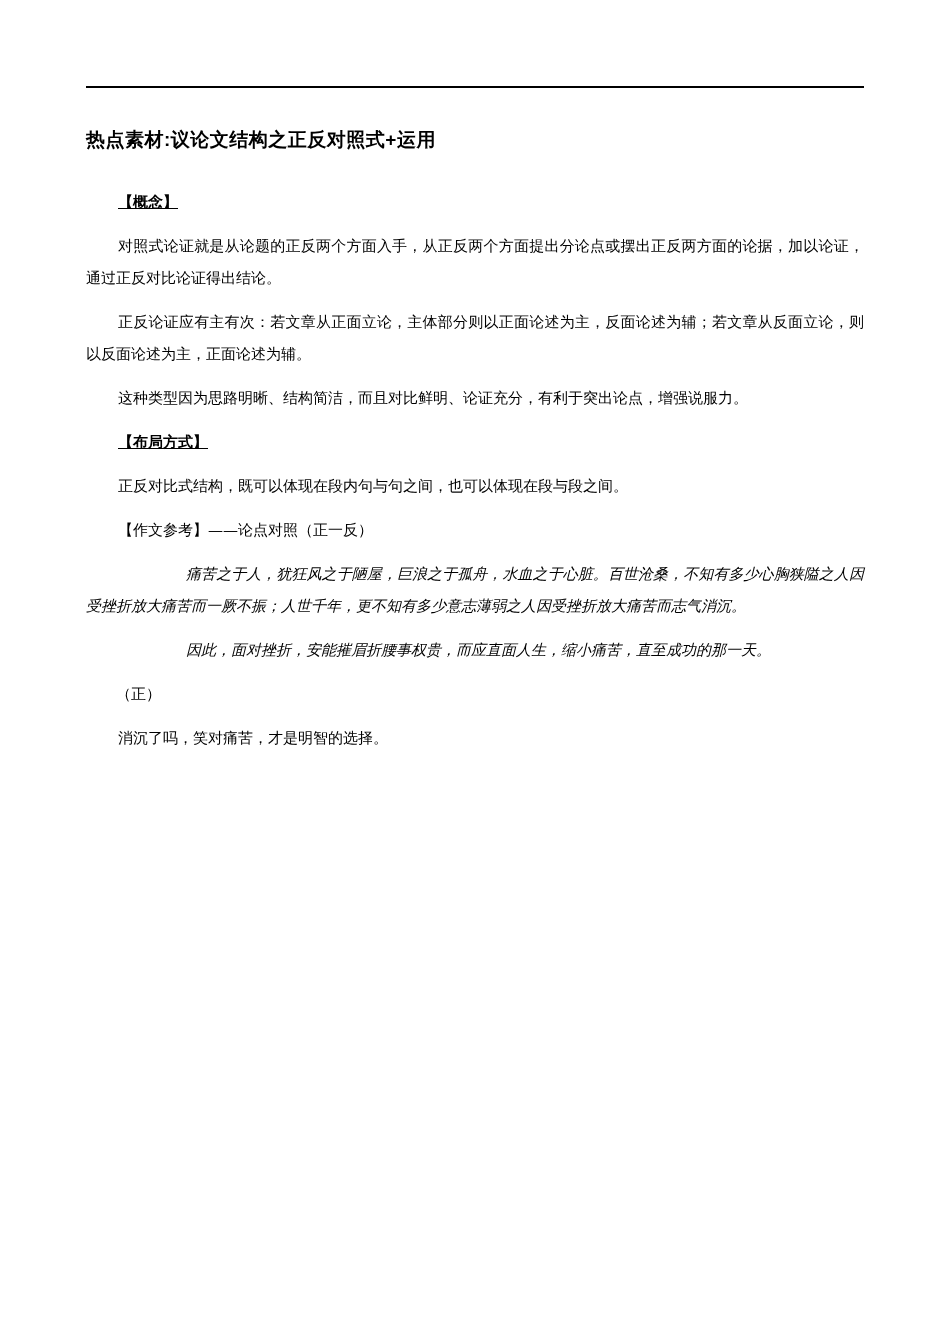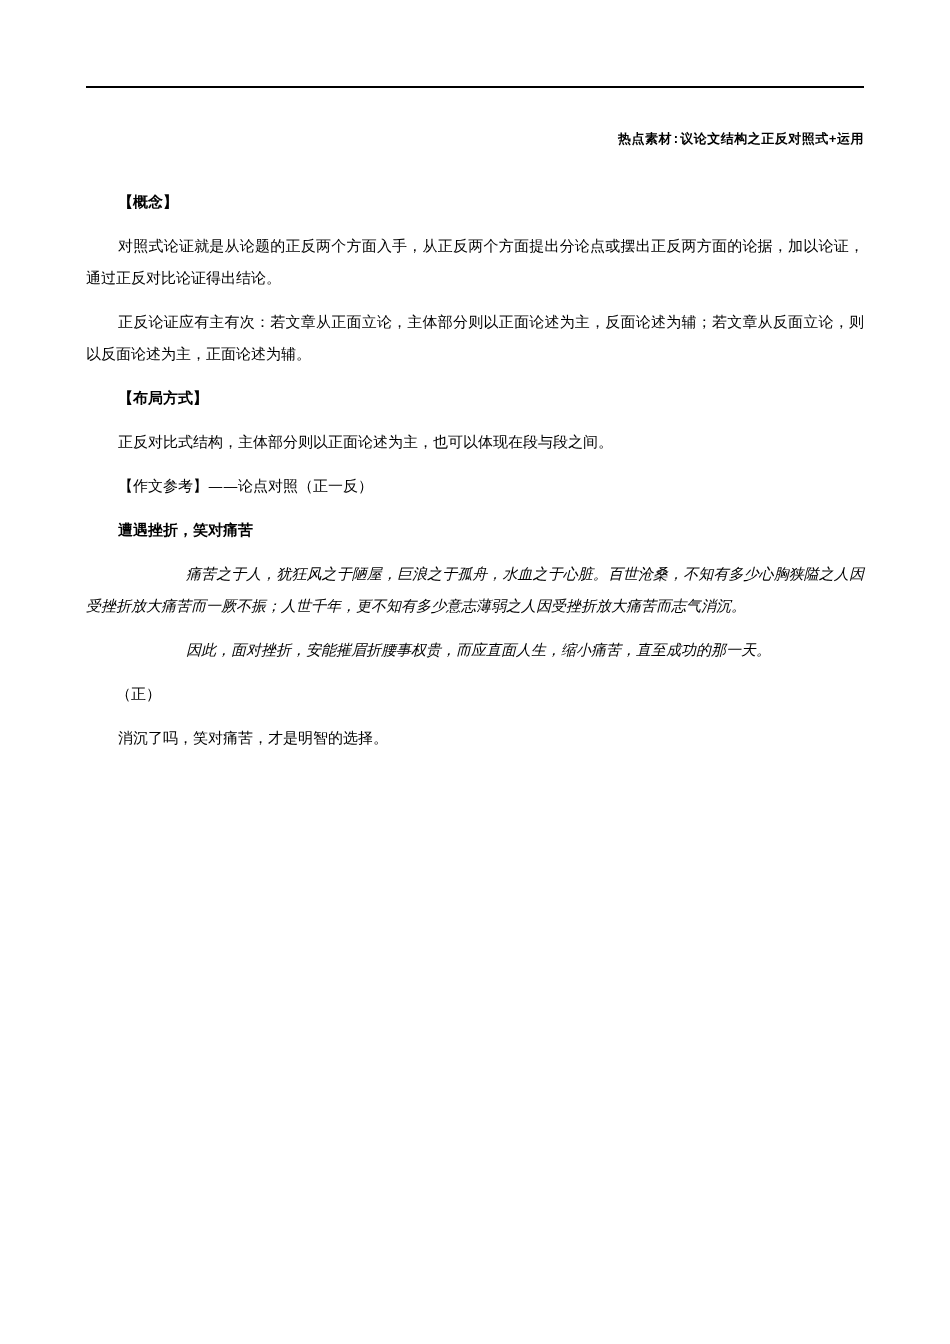--- a/index.html
+++ b/index.html
@@ -27,66 +27,67 @@
       top: 86px;
       width: 778px;
       height: 0;
       border-top: 2px solid #000000;
     }
     .title {
       position: absolute;
       left: 86px;
       top: 126px;
       width: 778px;
-      text-align: right;
-      font-family: Liberation Mono, monospace;
+      text-align: left;
+      font-family: Liberation Sans, sans-serif;
       font-weight: bold;
-      font-size: 13px;
+      font-size: 19px;
       line-height: 28px;
       letter-spacing: 0.5px;
     }
     .content {
       position: absolute;
       left: 86px;
       top: 186px;
       width: 778px;
       font-size: 15px;
       line-height: 32px;
     }
     .p {
       margin: 0 0 12px 0;
       text-indent: 32px;
       text-align: justify;
     }
     .p.heading {
       font-family: "DejaVu Sans", "Liberation Sans", sans-serif;
       font-weight: bold;
       text-indent: 32px;
+      text-decoration: underline;
     }
     .p.deep-indent { text-indent: 100px; font-style: italic; }
     .p.small-indent { text-indent: 30px; }
   </style>
 </head>
 <body>
 
 <div class="page">
   <div class="top-rule"></div>
 
   <div class="title">热点素材:议论文结构之正反对照式+运用</div>
 
   <div class="content">
     <p class="p heading">【概念】</p>
     <p class="p">对照式论证就是从论题的正反两个方面入手，从正反两个方面提出分论点或摆出正反两方面的论据，加以论证，通过正反对比论证得出结论。</p>
     <p class="p">正反论证应有主有次：若文章从正面立论，主体部分则以正面论述为主，反面论述为辅；若文章从反面立论，则以反面论述为主，正面论述为辅。</p>
+    <p class="p">这种类型因为思路明晰、结构简洁，而且对比鲜明、论证充分，有利于突出论点，增强说服力。</p>
 
     <p class="p heading">【布局方式】</p>
-    <p class="p">正反对比式结构，主体部分则以正面论述为主，也可以体现在段与段之间。</p>
+    <p class="p">正反对比式结构，既可以体现在段内句与句之间，也可以体现在段与段之间。</p>
 
     <p class="p">【作文参考】——论点对照（正一反）</p>
-    <p class="p heading">遭遇挫折，笑对痛苦</p>
 
     <p class="p deep-indent">痛苦之于人，犹狂风之于陋屋，巨浪之于孤舟，水血之于心脏。百世沧桑，不知有多少心胸狭隘之人因受挫折放大痛苦而一厥不振；人世千年，更不知有多少意志薄弱之人因受挫折放大痛苦而志气消沉。</p>
     <p class="p deep-indent">因此，面对挫折，安能摧眉折腰事权贵，而应直面人生，缩小痛苦，直至成功的那一天。</p>
 
     <p class="p small-indent">（正）</p>
 
     <p class="p">消沉了吗，笑对痛苦，才是明智的选择。</p>
   </div>
 </div>
 

